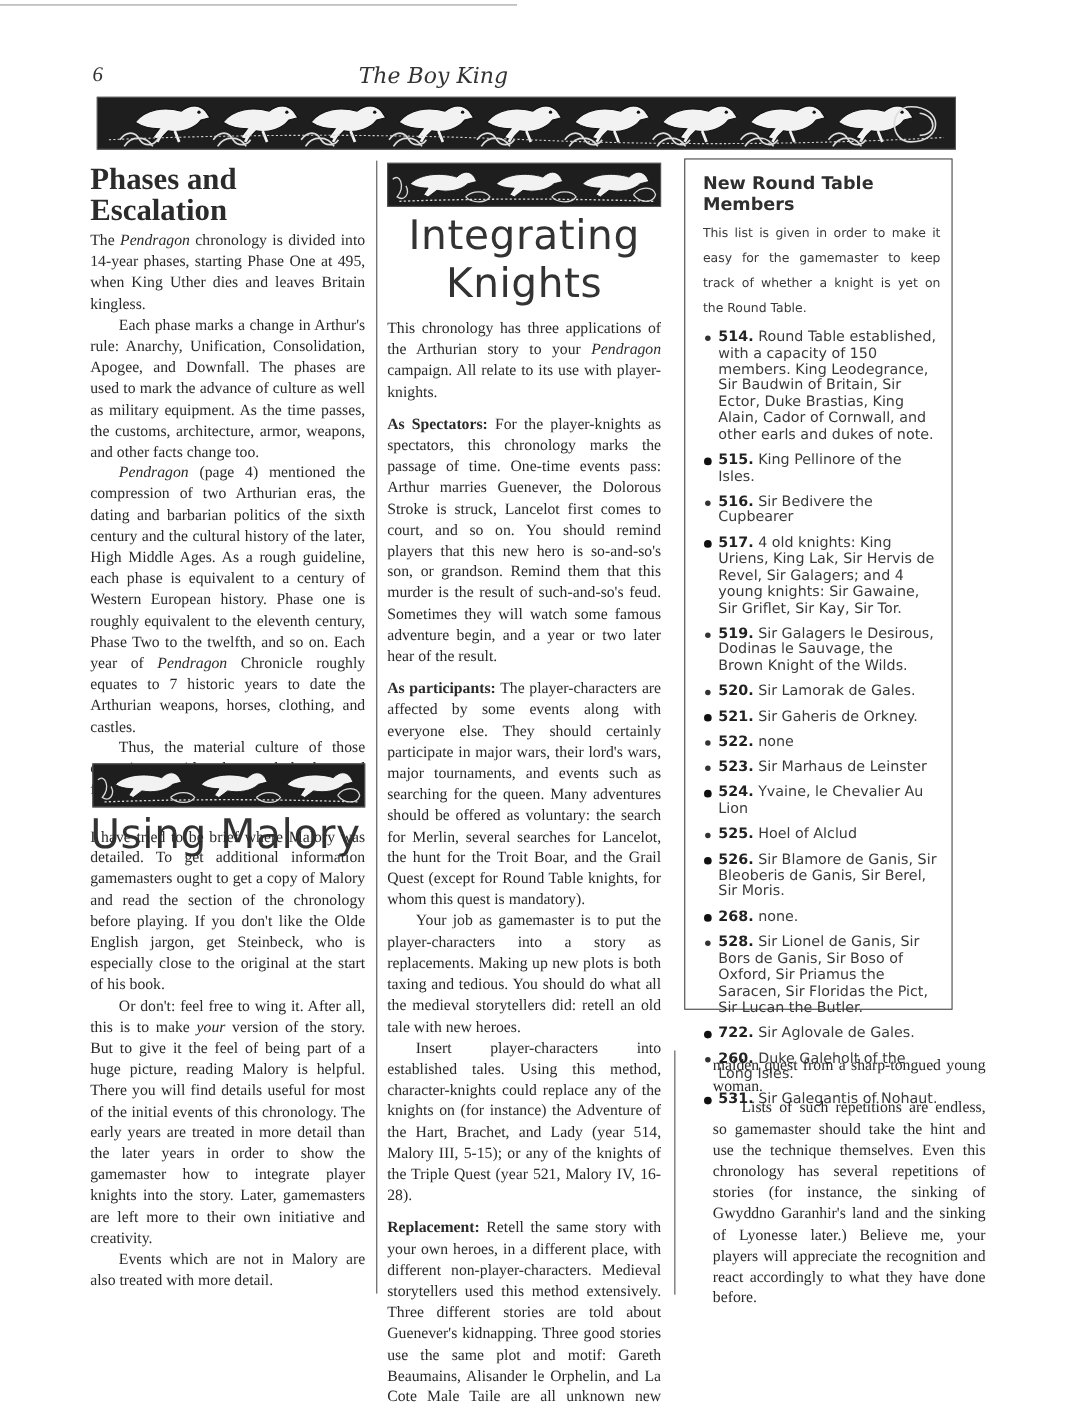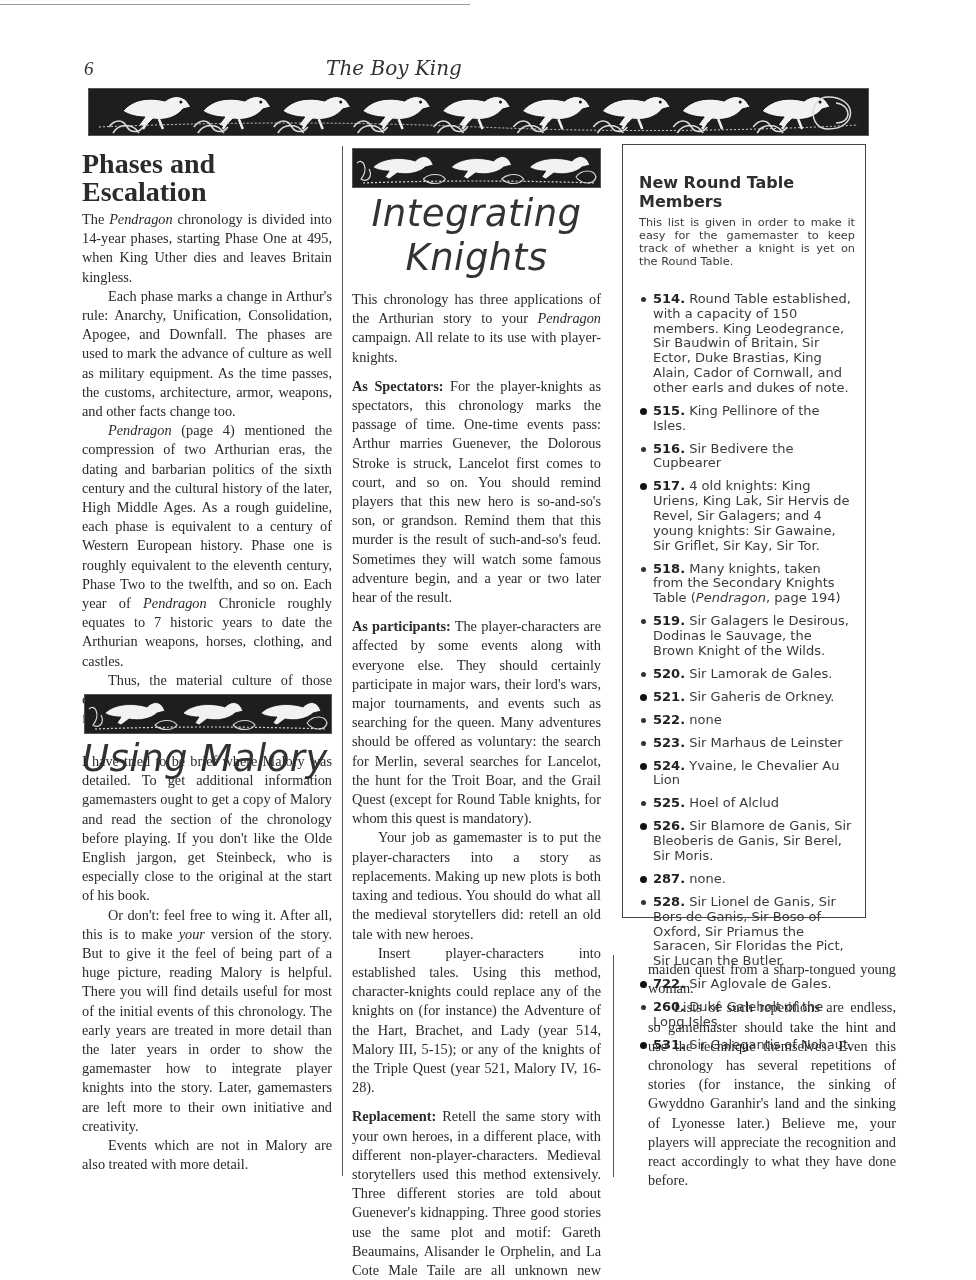--- a/index.html
+++ b/index.html
@@ -38,34 +38,34 @@
   .col1 { left: 82px; top: 150px; width: 250px; }
   .col2 { left: 352px; top: 190px; width: 249px; }
   .col3b { left: 648px; top: 960px; width: 248px; }
 
   .h-serif {
     font-family: "Liberation Serif", serif; font-weight: bold; font-size: 28px; line-height: 28px;
     margin: 0 0 4px 0; color: #2b2b2b; text-align: left;
   }
   .h-sans {
     font-family: "DejaVu Sans", sans-serif; font-weight: normal; color: #333;
-    text-align: center; margin: 0; letter-spacing: 0.5px; font-style: italic;
+    text-align: center; margin: 0; letter-spacing: 0.5px;
   }
   .h-int { font-size: 37px; line-height: 44px; margin: 2px 0 10px 0; }
   .h-mal { position: absolute; left: 82px; top: 737px; width: 250px; font-size: 37px; line-height: 44px; text-align: left; }
   .col1b { left: 82px; top: 752px; width: 250px; }
   b.run { font-weight: bold; }
 
   .sidebar {
     position: absolute; left: 622px; top: 144px; width: 244px; height: 774px;
-    border: 1.5px solid #444; box-sizing: border-box; padding: 28px 10px 10px 16px;
+    border: 1.5px solid #444; box-sizing: border-box; padding: 12px 10px 10px 16px;
     font-family: "DejaVu Sans", sans-serif; color: #3a3a3a;
   }
   .sb-title { font-size: 16px; font-weight: bold; margin: 0 0 5px 0; color: #2f2f2f; }
-  .sb-intro { font-size: 11.3px; line-height: 13px; margin: 0 0 24px 0; text-align: justify; }
+  .sb-intro { font-size: 11.3px; line-height: 23px; margin: 0 0 8px 0; text-align: justify; }
   .sb-list { list-style: none; margin: 0; padding: 0; }
   .sb-item { position: relative; padding-left: 14px; font-size: 13px; line-height: 14.8px; margin-bottom: 8.2px; }
   .sb-bullet {
     position: absolute; left: 2px; top: 5px; width: 5px; height: 5px; border-radius: 50%; background: #333;
   }
   .sb-bullet.big { width: 7px; height: 7px; left: 1px; top: 4px; background: #111; }
   .sb-year { font-weight: bold; color: #222; }
 </style>
 </head>
 <body>
@@ -178,30 +178,29 @@
 </div>
 
 <div class="sidebar">
   <div class="sb-title">New Round Table Members</div>
   <div class="sb-intro">This list is given in order to make it easy for the gamemaster to keep track of whether a knight is yet on the Round Table.</div>
   <ul class="sb-list">
     <li class="sb-item"><span class="sb-bullet"></span><span class="sb-year">514.</span><span> Round Table established, with a capacity of 150 members. King Leodegrance, Sir Baudwin of Britain, Sir Ector, Duke Brastias, King Alain, Cador of Cornwall, and other earls and dukes of note.</span></li>
     <li class="sb-item"><span class="sb-bullet big"></span><span class="sb-year">515.</span><span> King Pellinore of the Isles.</span></li>
     <li class="sb-item"><span class="sb-bullet"></span><span class="sb-year">516.</span><span> Sir Bedivere the Cupbearer</span></li>
     <li class="sb-item"><span class="sb-bullet big"></span><span class="sb-year">517.</span><span> 4 old knights: King Uriens, King Lak, Sir Hervis de Revel, Sir Galagers; and 4 young knights: Sir Gawaine, Sir Griflet, Sir Kay, Sir Tor.</span></li>
-    <li class="sb-item"><span class="sb-bullet"></span><span class="sb-year">518.</span><span> Many knights, taken from the Secondary Knights Table (</span><i>Pendragon</i><span>, page 194)</span></li>
     <li class="sb-item"><span class="sb-bullet"></span><span class="sb-year">519.</span><span> Sir Galagers le Desirous, Dodinas le Sauvage, the Brown Knight of the Wilds.</span></li>
     <li class="sb-item"><span class="sb-bullet"></span><span class="sb-year">520.</span><span> Sir Lamorak de Gales.</span></li>
     <li class="sb-item"><span class="sb-bullet big"></span><span class="sb-year">521.</span><span> Sir Gaheris de Orkney.</span></li>
     <li class="sb-item"><span class="sb-bullet"></span><span class="sb-year">522.</span><span> none</span></li>
     <li class="sb-item"><span class="sb-bullet"></span><span class="sb-year">523.</span><span> Sir Marhaus de Leinster</span></li>
     <li class="sb-item"><span class="sb-bullet big"></span><span class="sb-year">524.</span><span> Yvaine, le Chevalier Au Lion</span></li>
     <li class="sb-item"><span class="sb-bullet"></span><span class="sb-year">525.</span><span> Hoel of Alclud</span></li>
     <li class="sb-item"><span class="sb-bullet big"></span><span class="sb-year">526.</span><span> Sir Blamore de Ganis, Sir Bleoberis de Ganis, Sir Berel, Sir Moris.</span></li>
-    <li class="sb-item"><span class="sb-bullet big"></span><span class="sb-year">287.</span><span> none.</span></li>
+    <li class="sb-item"><span class="sb-bullet big"></span><span class="sb-year">268.</span><span> none.</span></li>
     <li class="sb-item"><span class="sb-bullet"></span><span class="sb-year">528.</span><span> Sir Lionel de Ganis, Sir Bors de Ganis, Sir Boso of Oxford, Sir Priamus the Saracen, Sir Floridas the Pict, Sir Lucan the Butler.</span></li>
     <li class="sb-item"><span class="sb-bullet big"></span><span class="sb-year">722.</span><span> Sir Aglovale de Gales.</span></li>
     <li class="sb-item"><span class="sb-bullet"></span><span class="sb-year">260.</span><span> Duke Galeholt of the Long Isles.</span></li>
     <li class="sb-item"><span class="sb-bullet big"></span><span class="sb-year">531.</span><span> Sir Galegantis of Nohaut.</span></li>
   </ul>
 </div>
 
 <div class="col col3b">
   <p>maiden quest from a sharp-tongued young woman.</p>
   <p class="ind">Lists of such repetitions are endless, so gamemaster should take the hint and use the technique themselves. Even this chronology has several repetitions of stories (for instance, the sinking of Gwyddno Garanhir's land and the sinking of Lyonesse later.) Believe me, your players will appreciate the recognition and react accordingly to what they have done before.</p>

